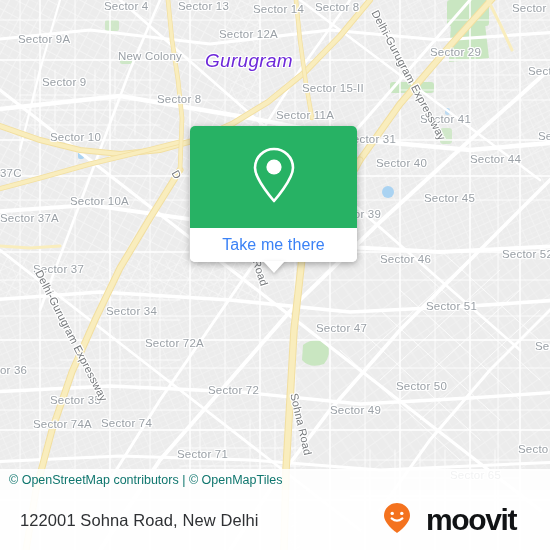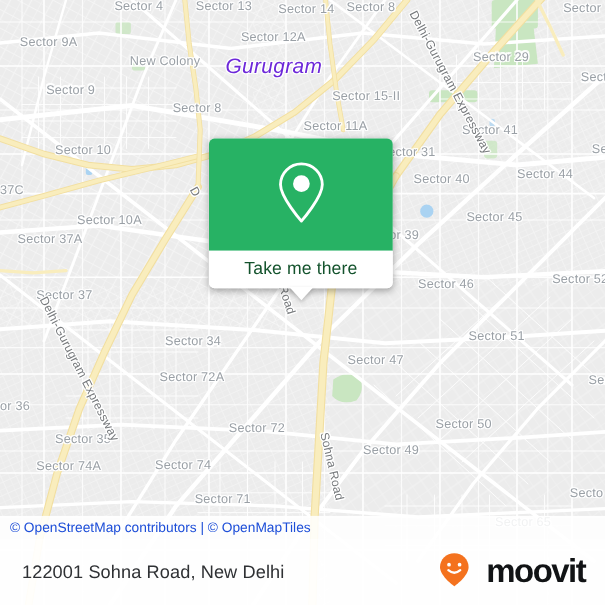--- a/index.html
+++ b/index.html
@@ -54,48 +54,48 @@
     display:flex;align-items:center;justify-content:center;
   }
   #popup-white{
     background:#fff;
     height:34px;
     border-radius:0 0 5px 5px;
     display:flex;align-items:center;justify-content:center;
     position:relative;
   }
   #popup-label{
-    font-size:16px;color:#14532d;letter-spacing:.1px;
+    font-size:16px;color:#3b82f6;letter-spacing:.1px;
     font-family:"Liberation Sans", sans-serif;
   }
   #popup-tail{
     position:absolute;
     left:50%;margin-left:-11px;bottom:-11px;
     width:0;height:0;
     border-left:11px solid transparent;
     border-right:11px solid transparent;
     border-top:12px solid #ffffff;
     filter:drop-shadow(0 2px 2px rgba(0,0,0,.22));
   }
 
   
   #attrib{
     position:absolute;left:0;top:469px;width:550px;height:21px;
     background:rgba(255,255,255,.86);
     display:flex;align-items:center;
     padding-left:9px;box-sizing:border-box;
   }
-  #attrib-text{font-size:12.5px;color:#1d4ed8;white-space:nowrap;letter-spacing:0;}
+  #attrib-text{font-size:12.5px;color:#0f766e;white-space:nowrap;letter-spacing:0;}
 
   
   #footer{
     position:absolute;left:0;top:490px;width:550px;height:60px;
     background:rgba(255,255,255,.93);
     display:flex;align-items:center;justify-content:space-between;
-    padding:0 18px 0 20px;box-sizing:border-box;
+    padding:0 34px 0 20px;box-sizing:border-box;
   }
   #footer-title{font-size:16.5px;color:#2f3134;letter-spacing:.1px;white-space:nowrap;}
   #brand{display:flex;align-items:center;gap:15px;}
   #brand-word{
     font-size:30px;font-weight:bold;color:#111315;letter-spacing:-1.4px;
     line-height:1;font-family:"Liberation Sans", sans-serif;
   }
 </style>
 </head>
 <body>
@@ -240,37 +240,37 @@
         <div class="lbl " style="left: 228px; top: 109px; margin-left: 48px;">Sector 11A</div>
         <div class="lbl " style="left: 420px; top: 113px;">Sector 41</div>
         <div class="lbl " style="left: 50px; top: 131px;">Sector 10</div>
         <div class="lbl " style="left: 345px; top: 133px;">Sector 31</div>
         <div class="lbl " style="left: 538px; top: 130px;">Se</div>
         <div class="lbl " style="left: 0px; top: 167px;">37C</div>
         <div class="lbl " style="left: 376px; top: 157px;">Sector 40</div>
         <div class="lbl " style="left: 470px; top: 153px; text-align: right;">Sector 44</div>
         <div class="lbl " style="left: 70px; top: 195px;">Sector 10A</div>
         <div class="lbl " style="left: 424px; top: 192px;">Sector 45</div>
-        <div class="lbl " style="left: 0px; top: 212px; padding-left: 16px;">Sector 37A</div>
+        <div class="lbl " style="left: 0px; top: 212px;">Sector 37A</div>
         <div class="lbl " style="left: 330px; top: 208px;">Sector 39</div>
         <div class="lbl " style="left: 33px; top: 263px;">Sector 37</div>
         <div class="lbl " style="left: 380px; top: 253px;">Sector 46</div>
         <div class="lbl " style="left: 502px; top: 248px;">Sector 52</div>
-        <div class="lbl " style="left: 106px; top: 305px; margin-left: 44px;">Sector 34</div>
+        <div class="lbl " style="left: 106px; top: 305px;">Sector 34</div>
         <div class="lbl " style="left: 426px; top: 300px;">Sector 51</div>
         <div class="lbl " style="left: 316px; top: 322px;">Sector 47</div>
         <div class="lbl " style="left: 535px; top: 340px;">Sector 5</div>
         <div class="lbl " style="left: 145px; top: 337px;">Sector 72A</div>
         <div class="lbl " style="left: 0px; top: 364px; text-align: center;">or 36</div>
         <div class="lbl " style="left: 208px; top: 384px;">Sector 72</div>
         <div class="lbl " style="left: 396px; top: 380px;">Sector 50</div>
         <div class="lbl " style="left: 50px; top: 394px;">Sector 35</div>
         <div class="lbl " style="left: 330px; top: 404px;">Sector 49</div>
         <div class="lbl " style="left: 33px; top: 418px;">Sector 74A</div>
-        <div class="lbl " style="left: 101px; top: 417px; margin-left: 40px;">Sector 74</div>
+        <div class="lbl " style="left: 101px; top: 417px;">Sector 74</div>
         <div class="lbl " style="left: 518px; top: 443px;">Secto</div>
         <div class="lbl " style="left: 177px; top: 448px;">Sector 71</div>
         <div class="lbl " style="left: 450px; top: 469px;">Sector 65</div>
       </div>
 
     <div id="map-road-labels">
         <div class="lbl road" style="left: 380px; top: 8px; transform-origin: 0px 0px; transform: rotate(62deg);">Delhi-Gurugram Expressway</div>
         <div class="lbl road" style="left: 44px; top: 268px; transform-origin: 0px 0px; transform: rotate(63deg);">Delhi-Gurugram Expressway</div>
         <div class="lbl road" style="left: 300px; top: 392px; transform-origin: 0px 0px; transform: rotate(77deg);">Sohna Road</div>
         <div class="lbl road" style="left: 180px; top: 168px; transform-origin: 0px 0px; transform: rotate(60deg);">D</div>

